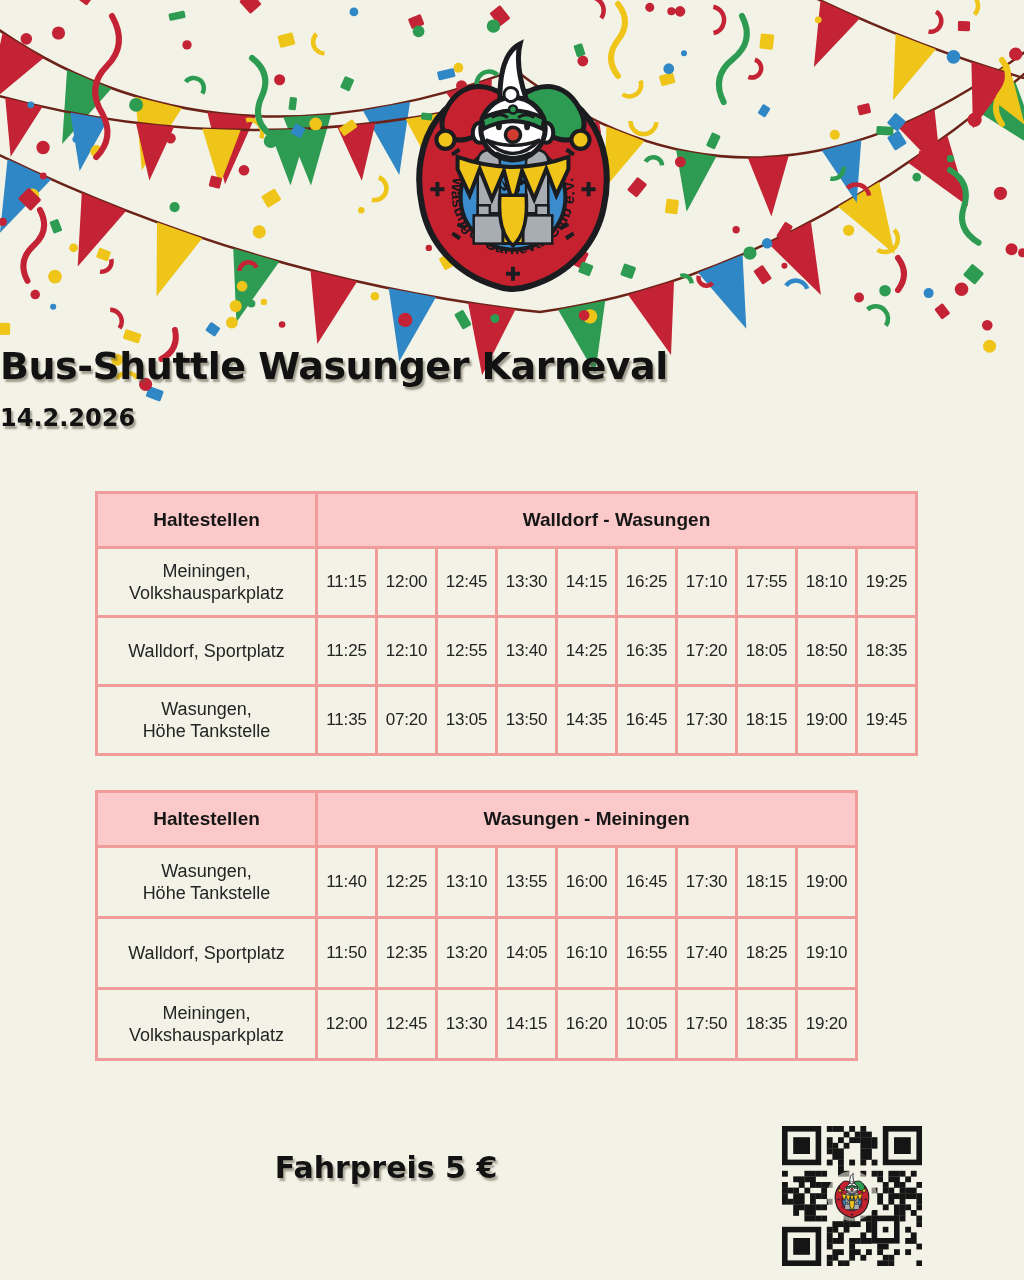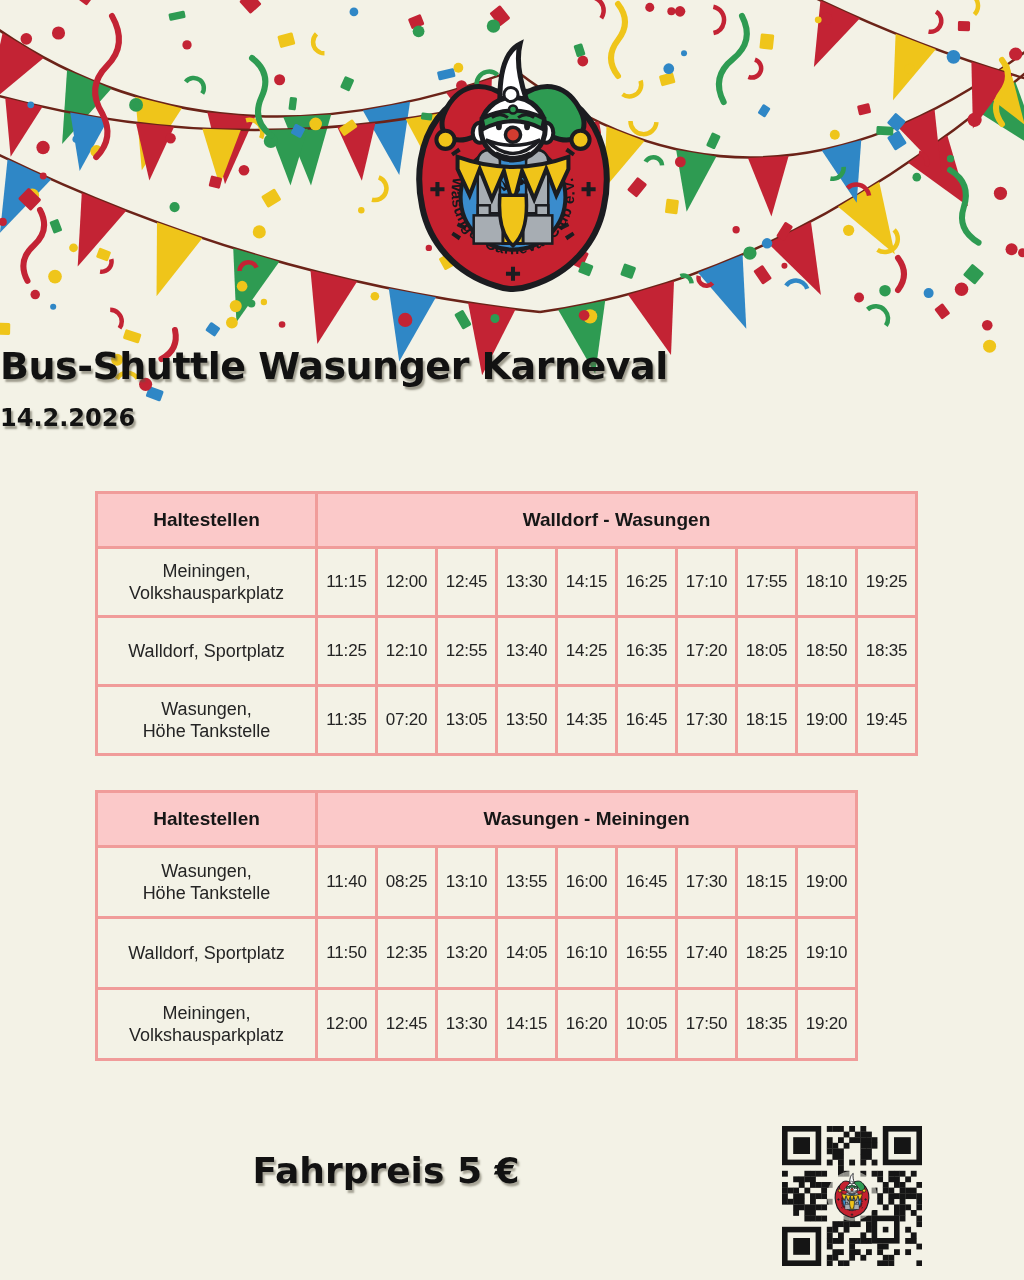--- a/index.html
+++ b/index.html
@@ -20,21 +20,21 @@
   .tbl{border-collapse:collapse;table-layout:fixed;background:transparent;}
   .tbl th,.tbl td{border:3px solid var(--pinkb);padding:0 2px;}
   .hcell{background:var(--pink);font-size:19px;font-weight:700;color:#161616;height:52px;}
   .stopcell{font-size:18px;color:#242424;text-align:center;line-height:1.25;font-weight:400;}
   .timecell{font-size:17px;color:#242424;text-align:center;letter-spacing:-0.2px;font-weight:400;}
   .t1 tbody tr{height:69px;}
   .t2 tbody tr{height:71px;}
   .foot{position:absolute;left:0;width:772px;text-align:center;
         font-family:"DejaVu Sans","Liberation Sans",sans-serif;font-weight:700;color:#121212;
         text-shadow:2px 3px 2px rgba(90,85,70,.5);z-index:2;}
-  .price{top:1150px;font-size:36px;}
+  .price{top:1150px;font-size:30px;}
   .info{top:1196px;font-size:30px;}
   #qr{position:absolute;left:782px;top:1126px;z-index:2;}
 </style>
 </head>
 <body>
 
 <div class="page">
 
   <svg id="decor" width="1024" height="1280" viewBox="0 0 1024 1280" xmlns="http://www.w3.org/2000/svg" xmlns:xlink="http://www.w3.org/1999/xlink">
     <defs>
@@ -399,21 +399,21 @@
         <thead>
           <tr>
             <th class="hcell">Haltestellen</th>
             <th class="hcell" colspan="9">Wasungen - Meiningen</th>
           </tr>
         </thead>
         <tbody>
           <tr>
             <td class="stopcell">Wasungen,<br>Höhe Tankstelle</td>
             <td class="timecell">11:40</td>
-            <td class="timecell">08:25</td>
+            <td class="timecell">12:25</td>
             <td class="timecell">13:10</td>
             <td class="timecell">13:55</td>
             <td class="timecell">16:00</td>
             <td class="timecell">16:45</td>
             <td class="timecell">17:30</td>
             <td class="timecell">18:15</td>
             <td class="timecell">19:00</td>
           </tr>
           <tr>
             <td class="stopcell">Walldorf, Sportplatz</td>

